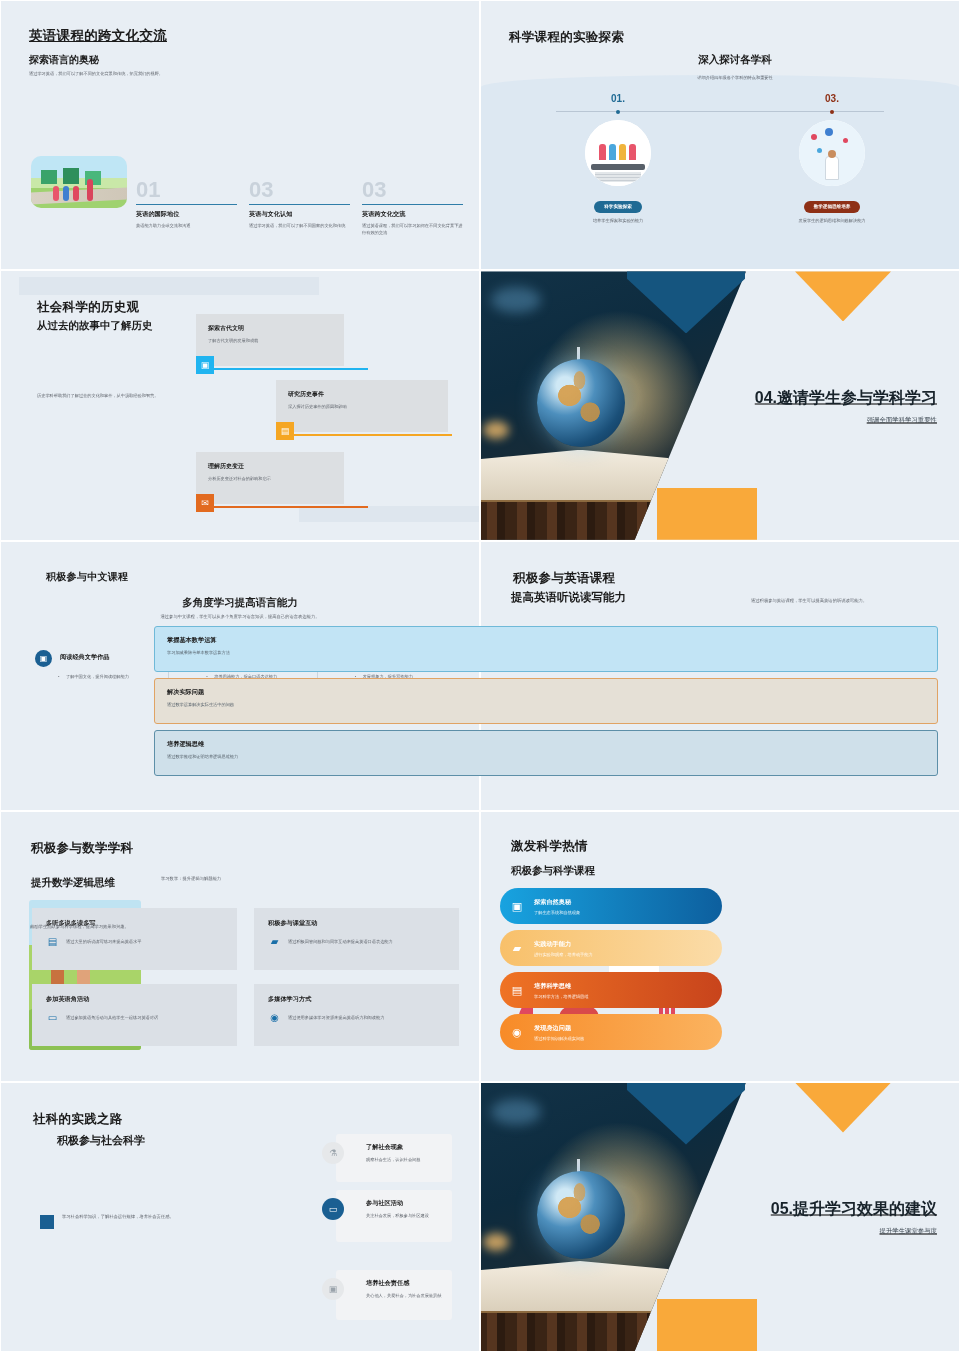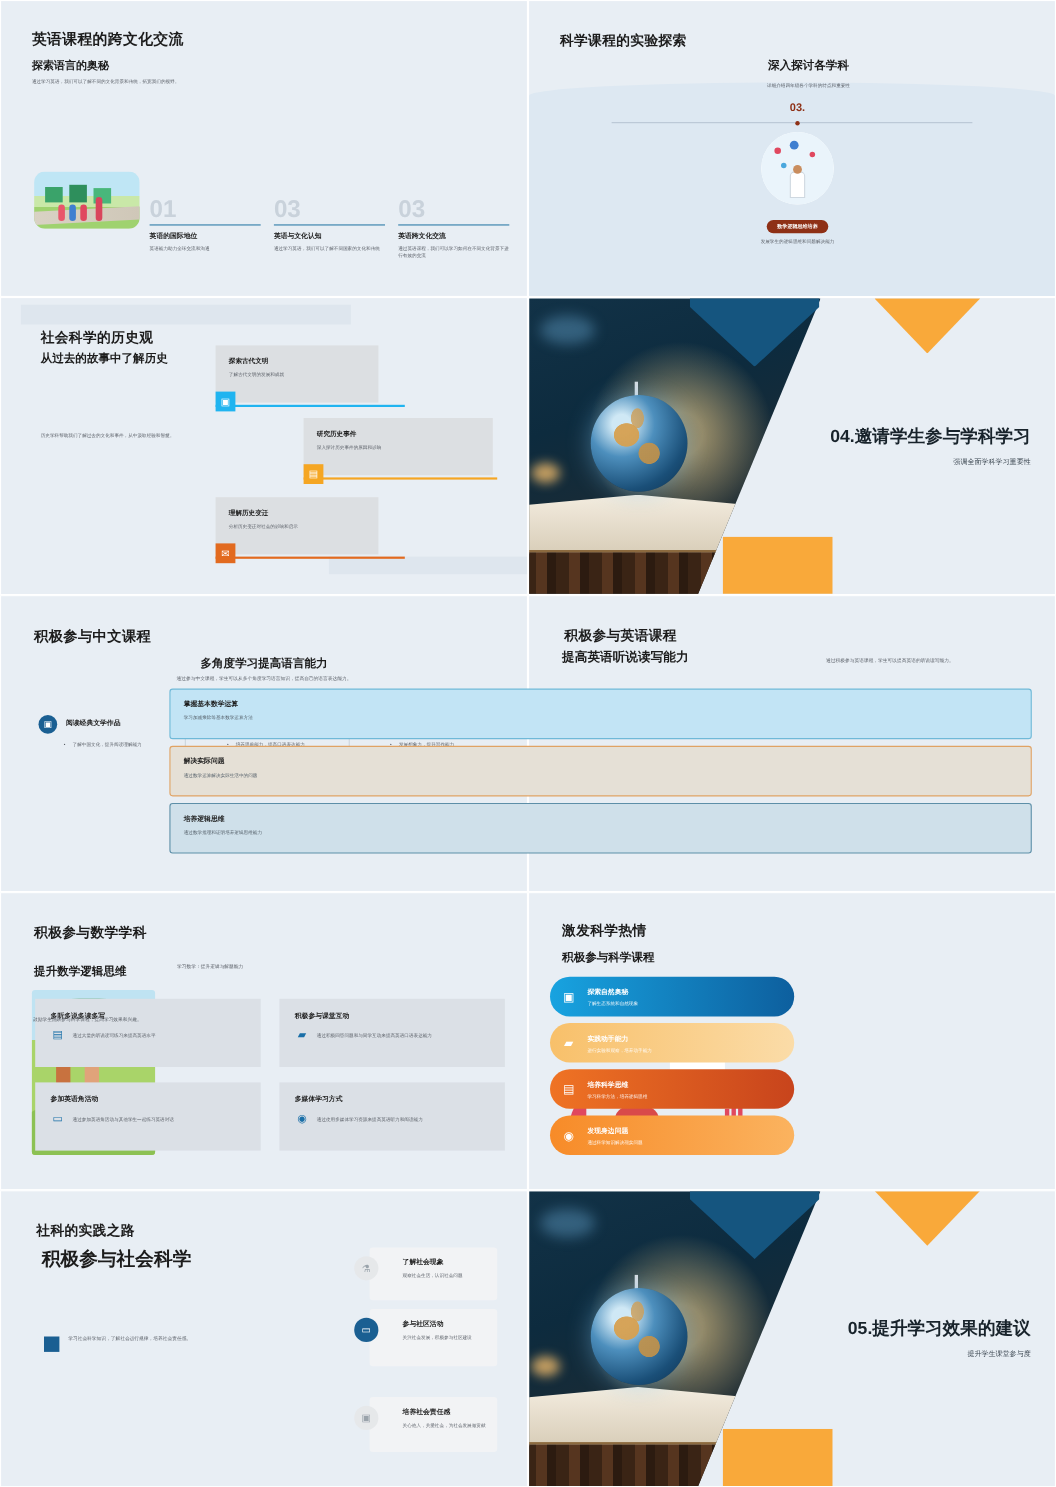--- a/index.html
+++ b/index.html
@@ -22,21 +22,21 @@
     border: 1px solid #ffffff;
   }
   .pad { position: absolute; inset: 0; }
 
   
   .t-main { font-weight: bold; color: #1c1c1c; letter-spacing: .3px; }
   .t-sub  { font-weight: bold; color: #1c1c1c; }
   .t-body { color: #5b6068; line-height: 1.45; }
 
   
-  .s1-title { position:absolute; left:28px; top:26px; font-size:13.5px; }
+  .s1-title { position:absolute; left:28px; top:26px; font-size:13.5px;text-decoration:underline; }
   .s1-sub   { position:absolute; left:28px; top:52px; font-size:10px; }
   .s1-desc  { position:absolute; left:28px; top:70px; width:230px; font-size:4.2px; }
   .s1-img {
     position:absolute; left:30px; top:155px; width:96px; height:52px;
     border-radius:10px; overflow:hidden;
     background:
       radial-gradient(circle at 18% 78%, #f3c9a8 0 4px, transparent 4px),
       linear-gradient(#bfe6f5 0 42%, #c9e8a8 42% 62%, #9fd26f 62% 100%);
   }
   .s1-img .house { position:absolute; width:16px; height:14px; background:#3aa36a; }
@@ -163,26 +163,26 @@
     background:#15557f; clip-path:polygon(0 0,100% 0,100% 12%,50% 100%,0 12%);
   }
   .tri-orange-top{
     position:absolute; right:68px; top:0; width:96px; height:50px;
     background:#f9a93a; clip-path:polygon(0 0,100% 0,50% 100%);
   }
   .tri-orange-bot{
     position:absolute; left:176px; bottom:0; width:100px; height:52px;
     background:#f9a93a; clip-path:polygon(0 0,100% 0,100% 100%,0 100%);
   }
-  .hero-right { position:absolute; right:22px; top:50%; transform:translateY(-50%); width:240px; text-align:right; }
+  .hero-right { position:absolute; right:22px; top:50%; transform:translateY(-50%); width:240px; text-align:right;text-decoration:underline; }
   .hero-h   { font-size:16px; font-weight:bold; color:#18232b; line-height:1.25; }
   .hero-s   { font-size:6.4px; color:#3b4650; margin-top:8px; }
 
   
-  .s5-title{ position:absolute; left:30px; top:28px; font-size:13px; }
+  .s5-title{ position:absolute; left:45px; top:28px; font-size:10px; }
   .s5-h2   { position:absolute; top:54px; left:0; right:0; text-align:center; font-size:10.5px; }
   .s5-hd   { position:absolute; top:72px; left:0; right:0; text-align:center; font-size:4.3px; color:#5b6068; }
   .s5-row  { position:absolute; top:108px; left:34px; right:14px; display:flex; }
   .s5-col  { flex:1; position:relative; display:flex; gap:8px; padding-right:10px; }
   .s5-col + .s5-col { border-left:1px solid #ccd5dd; padding-left:14px; }
   .s5-ic   { width:17px; height:17px; border-radius:50%; background:#1a5f92; color:#fff;
              display:flex; align-items:center; justify-content:center; font-size:8px; flex:0 0 auto; }
   .s5-ct   { font-size:6.2px; font-weight:bold; color:#1c1c1c; margin-top:3px; }
   .s5-cd   { font-size:4.2px; color:#5b6068; line-height:1.55; margin-top:12px; padding-left:6px; position:relative; }
   .s5-cd::before{content:"•"; position:absolute; left:-2px; top:0;}
@@ -238,21 +238,21 @@
   .s8-p1 { top:888px; background:linear-gradient(90deg,#18a3e0,#0d5f9e); }
   .s8-p2 { top:930px; background:linear-gradient(90deg,#f8c06a,#fbdca8); }
   .s8-p3 { top:972px; background:linear-gradient(90deg,#ef7324,#c8441c); }
   .s8-p4 { top:1014px; background:linear-gradient(90deg,#f78b28,#fbb35f); }
   .s8-pic{ width:34px; text-align:center; color:#fff; font-size:11px; flex:0 0 auto; }
   .s8-pt { font-size:6.2px; font-weight:bold; color:#fff; }
   .s8-pd { font-size:4.2px; color:rgba(255,255,255,.92); margin-top:3px; }
 
   
   .s9-title{ position:absolute; left:32px; top:28px; font-size:12.5px; }
-  .s9-sub  { position:absolute; left:37px; top:50px; font-size:17px; }
+  .s9-sub  { position:absolute; left:56px; top:50px; font-size:11px; }
   .s9-bullet{position:absolute; left:40px; top:1215px; width:14px; height:14px; background:#1a5f92;}
   .s9-btext{ position:absolute; left:62px; top:1214px; width:130px; font-size:4.3px; color:#5b6068; line-height:1.6; }
   .s9-card { position:absolute; left:336px; width:116px; background:#f2f3f5; border-radius:3px; padding:9px 10px 12px 30px; }
   .s9-k1 { top:1134px; min-height:48px; }
   .s9-k2 { top:1190px; min-height:52px; }
   .s9-k3 { top:1270px; min-height:50px; }
   .s9-kic{ position:absolute; left:-14px; top:8px; width:22px; height:22px; border-radius:50%;
            background:#e6e8ea; color:#9aa3ab; display:flex; align-items:center; justify-content:center; font-size:9px; }
   .s9-kic.active{ background:#1a5f92; color:#fff; }
   .s9-kt { font-size:6.2px; font-weight:bold; color:#1c1c1c; margin-bottom:5px; }
@@ -305,20 +305,36 @@
 
   <section class="slide">
     <div class="pad">
       <div class="s2-arc"></div>
       <div class="t-main s2-title">科学课程的实验探索</div>
       <div class="t-sub s2-h2"><span>深入探讨各学科</span></div>
       <div class="s2-hd"><span>详细介绍四年级各个学科的特点和重要性</span></div>
       <div class="s2-line"></div>
 
       <div class="s2-row">
+        <div class="s2-item">
+          <div class="s2-no" style="color:#1f6a94">01.</div>
+          <div class="s2-dot" style="background:#1f6a94"></div>
+          <div class="s2-circ">
+            <div class="art-kids">
+              <div class="fig f1"></div>
+                <div class="fig f2"></div>
+                <div class="fig f3"></div>
+                <div class="fig f4"></div>
+              <div class="bench"></div>
+                <div class="step"></div>
+            </div>
+          </div>
+          <div class="s2-pill" style="background:#1f6a94">科学实验探索</div>
+          <div class="s2-cap">培养学生探索和实验的能力</div>
+        </div>
 
 
         <div class="s2-item">
           <div class="s2-no" style="color:#8e3016">03.</div>
           <div class="s2-dot" style="background:#8e3016"></div>
           <div class="s2-circ">
             <div class="art-sci">
               <div class="mol m1"></div>
                 <div class="mol m2"></div>
                 <div class="mol m3"></div>

